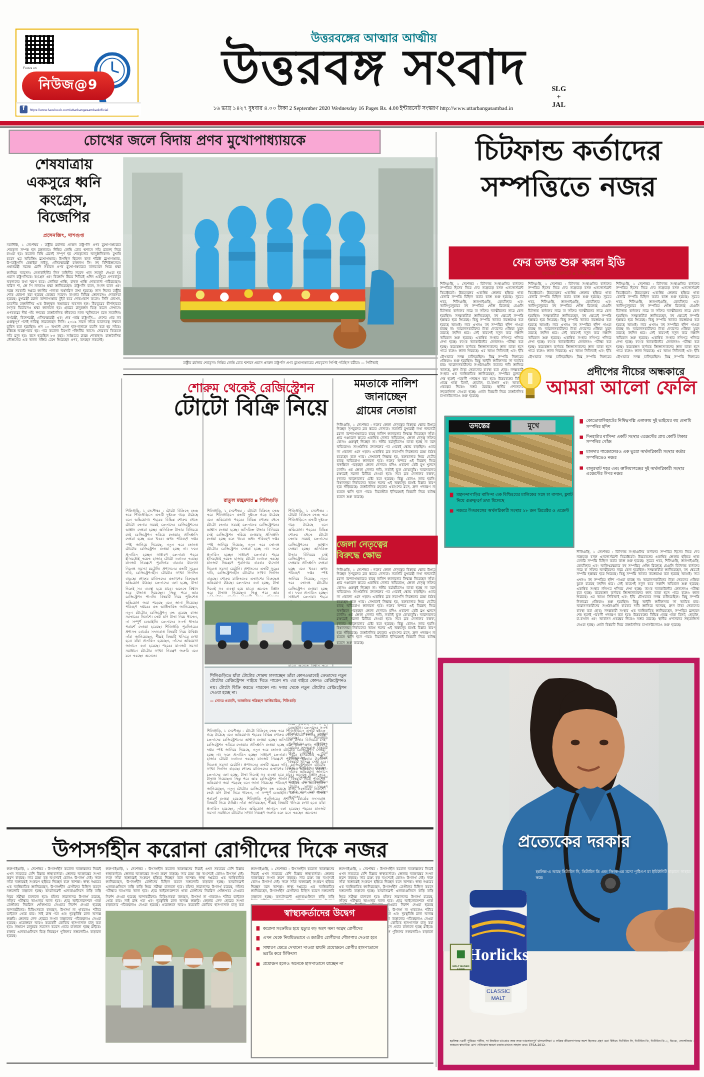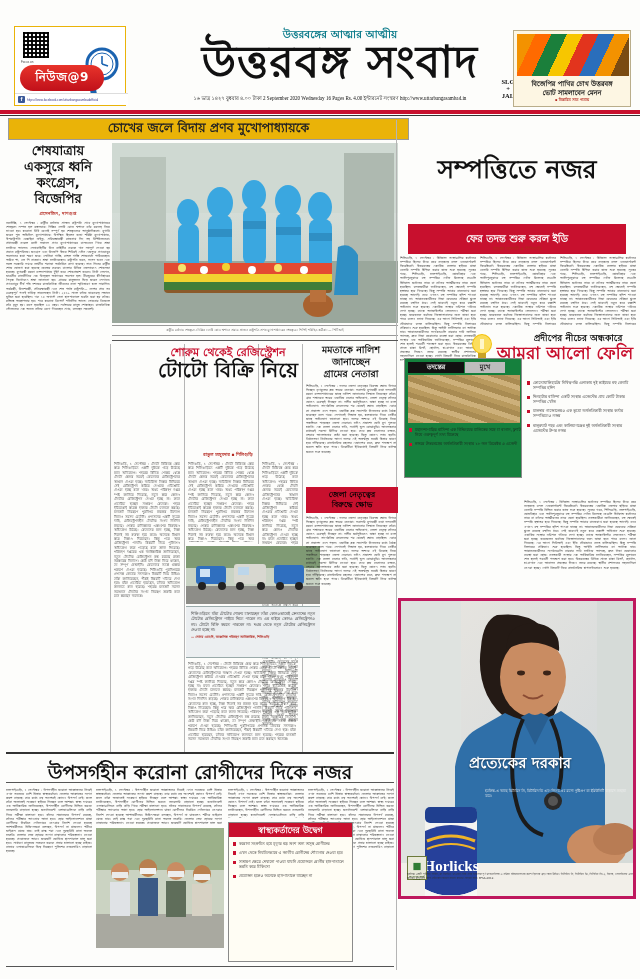--- a/index.html
+++ b/index.html
@@ -103,22 +103,22 @@
     font-size:6.6px;font-weight:bold;color:#111;}
   #adbox-top .l2{position:absolute;left:0;top:56px;width:100%;text-align:center;
     font-size:6.6px;font-weight:bold;color:#111;}
   #adbox-top .l3{position:absolute;left:0;top:66px;width:100%;text-align:center;
     font-size:3.6px;color:#b3261e;font-weight:bold;}
   #red-rule{left:0;top:110px;width:640px;height:4px;background:#c8102e;}
   #red-rule2{left:0;top:115px;width:640px;height:1px;background:#333;}
 
   
   #strip-left{
-    left:8px;top:118px;width:401px;height:22px;
-    border:1px solid #9a9a9a;background:#eab308;
+    left:8px;top:118px;width:338px;height:22px;
+    border:1px solid #9a9a9a;background:#f9a8d4;
     display:flex;align-items:center;justify-content:center;
   }
   #strip-left span{font-size:12.5px;font-weight:bold;color:#222;}
 
   
   #col1{left:6px;top:143px;width:104px;height:612px;}
   #col1 h2{
     margin:0;text-align:center;font-size:13px;line-height:16px;
     font-weight:bold;color:#111;
   }
@@ -152,22 +152,22 @@
     font-size:4.4px;font-weight:bold;color:#b3261e;
   }
 
   
   #c4-head{
     left:305px;top:344px;width:92px;text-align:center;
     font-size:9.5px;line-height:12px;font-weight:bold;color:#111;
   }
   #c4-box{
     left:306px;top:487px;width:92px;height:26px;
-    background:#c8102e;color:#000000;
-    display:flex;flex-direction:column;align-items:center;justify-content:center;
+    background:#c8102e;color:#bef264;
+    display:flex;flex-direction:column;align-items:flex-start;justify-content:center;
   }
   #c4-box div{font-size:7.6px;line-height:10px;font-weight:bold;}
 
   
   #totophoto{left:186px;top:546px;width:134px;height:58px;overflow:hidden;background:#9fb4a6;}
   #quotebox{
     left:186px;top:606px;width:134px;height:52px;
     background:#eceff1;border-top:1px solid #9aa;border-bottom:1px solid #9aa;
     padding:4px 5px;
   }
@@ -189,22 +189,22 @@
 
   
   #lamp-wrap{left:470px;top:330px;width:166px;height:46px;}
   #lamp-l1{position:absolute;left:38px;top:1px;width:140px;text-align:center;
     font-size:9px;font-weight:bold;color:#111;}
   #lamp-l2{position:absolute;left:24px;top:13px;width:142px;text-align:center;
     font-size:17px;font-weight:bold;color:#c8102e;line-height:20px;}
   #bulb{position:absolute;left:0;top:2px;width:24px;height:34px;}
 
   #invbox{
-    left:404px;top:358px;width:118px;height:120px;
-    border:1px solid #8a8a8a;background:#15803d;
+    left:404px;top:378px;width:118px;height:120px;
+    border:1px solid #8a8a8a;background:#14b8a6;
   }
   #invtag{
     position:absolute;left:3px;top:3px;width:56px;height:11px;background:#111;
     color:#fff;font-size:6.4px;font-weight:bold;
     display:flex;align-items:center;justify-content:center;
   }
   #invtag2{
     position:absolute;left:60px;top:3px;width:40px;height:11px;background:#bdbdbd;
     color:#222;font-size:6.4px;font-weight:bold;
     display:flex;align-items:center;justify-content:center;
@@ -222,22 +222,22 @@
   .bullets li:before{
     content:"";position:absolute;left:0;top:1.4px;width:3.2px;height:3.2px;
     background:#c8102e;
   }
   #invcol2{
     left:524px;top:378px;width:112px;height:120px;
   }
 
   
   #hl{
-    left:398px;top:598px;width:238px;height:301px;
-    border:3px solid #be185d;background:#f2efe9;overflow:hidden;
+    left:398px;top:598px;width:238px;height:375px;
+    border:5px solid #be185d;background:#f2efe9;overflow:hidden;
   }
   #hl-photo{position:absolute;left:0;top:0;width:238px;height:262px;overflow:hidden;}
   #hl-l1{position:absolute;left:0;top:150px;width:238px;text-align:center;
     font-size:15px;font-weight:bold;color:#fff;
     text-shadow:0 1px 2px rgba(0,0,0,.55);}
   #hl-l2{position:absolute;left:0;top:168px;width:238px;text-align:center;
     font-size:15px;font-weight:bold;color:#fff;
     text-shadow:0 1px 2px rgba(0,0,0,.55);}
   #hl-sub{position:absolute;left:84px;top:188px;width:148px;
     font-size:3.5px;line-height:4.6px;color:#f4f4f4;}
@@ -292,26 +292,20 @@
         <div id="fbicon">f</div>
         <div id="fburl">https://www.facebook.com/uttarbangasambadofficial</div>
       </div>
     </div>
 
     <div class="abs bn" id="tagline">উত্তরবঙ্গের আত্মার আত্মীয়</div>
     <div class="abs bn" id="papertitle">উত্তরবঙ্গ সংবাদ</div>
     <div class="abs" id="slgjal">SLG<br>+<br>JAL</div>
     <div class="abs bn" id="dateline">১৬ ভাদ্র ১৪২৭ বুধবার ৪.০০ টাকা  2 September 2020 Wednesday 16 Pages Rs. 4.00  ইন্টারনেট সংস্করণ http://www.uttarbangasambad.in</div>
 
-    <div class="abs" id="adbox-top">
-      <div class="pic"></div>
-      <div class="l1 bn">বিজেপির পাখির চোখ উত্তরবঙ্গ</div>
-      <div class="l2 bn">ভোট সামলাবেন মেনন</div>
-      <div class="l3 bn">▪ বিস্তারিত সাত পাতায়</div>
-    </div>
 
     <div class="abs" id="red-rule"></div>
     <div class="abs" id="red-rule2"></div>
   </div>
 
   <div class="abs" id="strip-left">
     <span class="bn">চোখের জলে বিদায় প্রণব মুখোপাধ্যায়কে</span>
   </div>
 
   <div class="abs" id="col1">
@@ -427,21 +421,21 @@
     <span>গ্রামের নেতারা</span>
   </div>
   <div class="abs coltext bn" style="left:306px;top:384px;width:90px;height:100px;">শিলিগুড়ি, ১ সেপ্টেম্বর : দলের জেলা নেতৃত্বের বিরুদ্ধে ক্ষোভ উগরে দিচ্ছেন তৃণমূলের ব্লক স্তরের নেতারা। সরাসরি মুখ্যমন্ত্রী তথা দলনেত্রী মমতা বন্দ্যোপাধ্যায়ের কাছে নালিশ জানানোর সিদ্ধান্ত নিয়েছেন তাঁরা। গ্রাম পঞ্চায়েত স্তরের একাধিক নেতার অভিযোগ, জেলা নেতৃত্ব তাঁদের কোনও গুরুত্বই দিচ্ছেন না। দলীয় কর্মসূচিতেও ডাকা হচ্ছে না বলে অভিযোগ। সাংগঠনিক রদবদলের পর থেকেই ক্ষোভ বাড়ছিল। এবার তা প্রকাশ্যে এসে পড়ল। একাধিক ব্লক সভাপতি নিজেদের মধ্যে বৈঠক করেছেন বলে খবর। সেখানেই সিদ্ধান্ত হয়, কলকাতায় গিয়ে নেত্রীর কাছে অভিযোগ জানানো হবে। দলের অন্দরে এই বিদ্রোহ নিয়ে অস্বস্তিতে পড়েছেন জেলা নেতারা। যদিও প্রকাশ্যে কেউ মুখ খুলতে চাননি। এক জেলা নেতার দাবি, সবটাই ভুল বোঝাবুঝি। আলোচনার মাধ্যমেই সমস্যা মিটিয়ে নেওয়া হবে। তবে ব্লক নেতাদের বক্তব্য, বহুবার আলোচনার চেষ্টা করা হয়েছে। কিন্তু কোনও লাভ হয়নি। বিধানসভা নির্বাচনের আগে দলের এই অন্তর্দ্বন্দ্ব যথেষ্ট চিন্তার কারণ হয়ে দাঁড়িয়েছে। রাজনৈতিক মহলের একাংশের মতে, দ্রুত পদক্ষেপ না করলে ক্ষতি হতে পারে। বিরোধীরা ইতিমধ্যেই বিষয়টি নিয়ে কটাক্ষ করতে শুরু করেছে।</div>
   <div class="abs" id="c4-box">
     <div class="bn">জেলা নেতৃত্বের</div>
     <div class="bn">বিরুদ্ধে ক্ষোভ</div>
   </div>
   <div class="abs coltext bn" style="left:306px;top:516px;width:90px;height:236px;">শিলিগুড়ি, ১ সেপ্টেম্বর : দলের জেলা নেতৃত্বের বিরুদ্ধে ক্ষোভ উগরে দিচ্ছেন তৃণমূলের ব্লক স্তরের নেতারা। সরাসরি মুখ্যমন্ত্রী তথা দলনেত্রী মমতা বন্দ্যোপাধ্যায়ের কাছে নালিশ জানানোর সিদ্ধান্ত নিয়েছেন তাঁরা। গ্রাম পঞ্চায়েত স্তরের একাধিক নেতার অভিযোগ, জেলা নেতৃত্ব তাঁদের কোনও গুরুত্বই দিচ্ছেন না। দলীয় কর্মসূচিতেও ডাকা হচ্ছে না বলে অভিযোগ। সাংগঠনিক রদবদলের পর থেকেই ক্ষোভ বাড়ছিল। এবার তা প্রকাশ্যে এসে পড়ল। একাধিক ব্লক সভাপতি নিজেদের মধ্যে বৈঠক করেছেন বলে খবর। সেখানেই সিদ্ধান্ত হয়, কলকাতায় গিয়ে নেত্রীর কাছে অভিযোগ জানানো হবে। দলের অন্দরে এই বিদ্রোহ নিয়ে অস্বস্তিতে পড়েছেন জেলা নেতারা। যদিও প্রকাশ্যে কেউ মুখ খুলতে চাননি। এক জেলা নেতার দাবি, সবটাই ভুল বোঝাবুঝি। আলোচনার মাধ্যমেই সমস্যা মিটিয়ে নেওয়া হবে। তবে ব্লক নেতাদের বক্তব্য, বহুবার আলোচনার চেষ্টা করা হয়েছে। কিন্তু কোনও লাভ হয়নি। বিধানসভা নির্বাচনের আগে দলের এই অন্তর্দ্বন্দ্ব যথেষ্ট চিন্তার কারণ হয়ে দাঁড়িয়েছে। রাজনৈতিক মহলের একাংশের মতে, দ্রুত পদক্ষেপ না করলে ক্ষতি হতে পারে। বিরোধীরা ইতিমধ্যেই বিষয়টি নিয়ে কটাক্ষ করতে শুরু করেছে।</div>
 
   <div class="abs bn" id="r-head">
-    <br>
+    <span>চিটফান্ড কর্তাদের</span><br>
     <span>সম্পত্তিতে নজর</span>
   </div>
   <div class="abs" id="r-redbar">
     <span class="bn">ফের তদন্ত শুরু করল ইডি</span>
   </div>
   <div class="abs bn" id="r-byline">শুভঙ্কর চক্রবর্তী ▪ শিলিগুড়ি</div>
   <div class="abs coltext bn" style="left:400px;top:256px;width:76px;height:340px;">শিলিগুড়ি, ১ সেপ্টেম্বর : চিটফান্ড সংস্থাগুলির কর্তাদের সম্পত্তির হিসেব নিয়ে ফের নড়েচড়ে বসল এনফোর্সমেন্ট ডিরেক্টরেট। উত্তরবঙ্গের একাধিক জেলায় ছড়িয়ে থাকা বেনামি সম্পত্তি চিহ্নিত করার কাজ শুরু হয়েছে। সূত্রের খবর, শিলিগুড়ি, জলপাইগুড়ি, কোচবিহার এবং আলিপুরদুয়ারে বহু সম্পত্তির খোঁজ মিলেছে যেগুলি চিটফান্ড কর্তাদের নামে বা তাঁদের আত্মীয়দের নামে কেনা হয়েছিল। তদন্তকারীরা জানিয়েছেন, বহু ক্ষেত্রেই সম্পত্তি হস্তান্তর হয়ে গিয়েছে। কিছু সম্পত্তি আবার বাজেয়াপ্ত করা হয়েছে আগেই। তবে এখনও বহু সম্পত্তির হদিশ পাওয়া যাচ্ছে না। আমানতকারীদের টাকা ফেরতের প্রক্রিয়া ঝুলে রয়েছে বহুদিন ধরে। সেই কারণেই নতুন করে তল্লাশি অভিযান শুরু হয়েছে। একাধিক সংস্থার নথিপত্র খতিয়ে দেখা হচ্ছে। ব্যাংক অ্যাকাউন্টের লেনদেনও পরীক্ষা করা হচ্ছে। কয়েকজন কর্তাকে জিজ্ঞাসাবাদের জন্য ডাকা হতে পারে বলেও জানা গিয়েছে। এর আগে সিবিআই এবং ইডি যৌথভাবে তদন্ত চালিয়েছিল। কিছু সম্পত্তি নিলামের প্রক্রিয়াও শুরু হয়েছিল। কিন্তু আইনি জটিলতায় তা আটকে যায়। আমানতকারীদের সংগঠনগুলি বারবার দাবি জানিয়ে আসছে, দ্রুত টাকা ফেরানোর ব্যবস্থা করা হোক। তদন্তকারী সংস্থার এক আধিকারিক জানিয়েছেন, সম্পত্তির মূল্যায়ন শেষ হলেই পরবর্তী পদক্ষেপ করা হবে। উত্তরবঙ্গের বিভিন্ন প্রান্তে থাকা রিসর্ট, হোটেল, চা-বাগান এবং আবাসন প্রকল্পের দিকেও নজর রয়েছে। স্থানীয় প্রশাসনের সহযোগিতা নেওয়া হচ্ছে। গোটা বিষয়টি নিয়ে রাজনৈতিক চাপানউতোরও শুরু হয়েছে।</div>
   <div class="abs coltext bn" style="left:480px;top:256px;width:76px;height:70px;">শিলিগুড়ি, ১ সেপ্টেম্বর : চিটফান্ড সংস্থাগুলির কর্তাদের সম্পত্তির হিসেব নিয়ে ফের নড়েচড়ে বসল এনফোর্সমেন্ট ডিরেক্টরেট। উত্তরবঙ্গের একাধিক জেলায় ছড়িয়ে থাকা বেনামি সম্পত্তি চিহ্নিত করার কাজ শুরু হয়েছে। সূত্রের খবর, শিলিগুড়ি, জলপাইগুড়ি, কোচবিহার এবং আলিপুরদুয়ারে বহু সম্পত্তির খোঁজ মিলেছে যেগুলি চিটফান্ড কর্তাদের নামে বা তাঁদের আত্মীয়দের নামে কেনা হয়েছিল। তদন্তকারীরা জানিয়েছেন, বহু ক্ষেত্রেই সম্পত্তি হস্তান্তর হয়ে গিয়েছে। কিছু সম্পত্তি আবার বাজেয়াপ্ত করা হয়েছে আগেই। তবে এখনও বহু সম্পত্তির হদিশ পাওয়া যাচ্ছে না। আমানতকারীদের টাকা ফেরতের প্রক্রিয়া ঝুলে রয়েছে বহুদিন ধরে। সেই কারণেই নতুন করে তল্লাশি অভিযান শুরু হয়েছে। একাধিক সংস্থার নথিপত্র খতিয়ে দেখা হচ্ছে। ব্যাংক অ্যাকাউন্টের লেনদেনও পরীক্ষা করা হচ্ছে। কয়েকজন কর্তাকে জিজ্ঞাসাবাদের জন্য ডাকা হতে পারে বলেও জানা গিয়েছে। এর আগে সিবিআই এবং ইডি যৌথভাবে তদন্ত চালিয়েছিল। কিছু সম্পত্তি নিলামের প্রক্রিয়াও শুরু হয়েছিল। কিন্তু আইনি জটিলতায় তা আটকে যায়। আমানতকারীদের সংগঠনগুলি বারবার দাবি জানিয়ে আসছে, দ্রুত টাকা ফেরানোর ব্যবস্থা করা হোক। তদন্তকারী সংস্থার এক আধিকারিক জানিয়েছেন, সম্পত্তির মূল্যায়ন শেষ হলেই পরবর্তী পদক্ষেপ করা হবে। উত্তরবঙ্গের বিভিন্ন প্রান্তে থাকা রিসর্ট, হোটেল, চা-বাগান এবং আবাসন প্রকল্পের দিকেও নজর রয়েছে। স্থানীয় প্রশাসনের সহযোগিতা নেওয়া হচ্ছে। গোটা বিষয়টি নিয়ে রাজনৈতিক চাপানউতোরও শুরু হয়েছে।</div>
   <div class="abs coltext bn" style="left:560px;top:256px;width:76px;height:70px;">শিলিগুড়ি, ১ সেপ্টেম্বর : চিটফান্ড সংস্থাগুলির কর্তাদের সম্পত্তির হিসেব নিয়ে ফের নড়েচড়ে বসল এনফোর্সমেন্ট ডিরেক্টরেট। উত্তরবঙ্গের একাধিক জেলায় ছড়িয়ে থাকা বেনামি সম্পত্তি চিহ্নিত করার কাজ শুরু হয়েছে। সূত্রের খবর, শিলিগুড়ি, জলপাইগুড়ি, কোচবিহার এবং আলিপুরদুয়ারে বহু সম্পত্তির খোঁজ মিলেছে যেগুলি চিটফান্ড কর্তাদের নামে বা তাঁদের আত্মীয়দের নামে কেনা হয়েছিল। তদন্তকারীরা জানিয়েছেন, বহু ক্ষেত্রেই সম্পত্তি হস্তান্তর হয়ে গিয়েছে। কিছু সম্পত্তি আবার বাজেয়াপ্ত করা হয়েছে আগেই। তবে এখনও বহু সম্পত্তির হদিশ পাওয়া যাচ্ছে না। আমানতকারীদের টাকা ফেরতের প্রক্রিয়া ঝুলে রয়েছে বহুদিন ধরে। সেই কারণেই নতুন করে তল্লাশি অভিযান শুরু হয়েছে। একাধিক সংস্থার নথিপত্র খতিয়ে দেখা হচ্ছে। ব্যাংক অ্যাকাউন্টের লেনদেনও পরীক্ষা করা হচ্ছে। কয়েকজন কর্তাকে জিজ্ঞাসাবাদের জন্য ডাকা হতে পারে বলেও জানা গিয়েছে। এর আগে সিবিআই এবং ইডি যৌথভাবে তদন্ত চালিয়েছিল। কিছু সম্পত্তি নিলামের প্রক্রিয়াও শুরু হয়েছিল। কিন্তু আইনি জটিলতায় তা আটকে যায়। আমানতকারীদের সংগঠনগুলি বারবার দাবি জানিয়ে আসছে, দ্রুত টাকা ফেরানোর ব্যবস্থা করা হোক। তদন্তকারী সংস্থার এক আধিকারিক জানিয়েছেন, সম্পত্তির মূল্যায়ন শেষ হলেই পরবর্তী পদক্ষেপ করা হবে। উত্তরবঙ্গের বিভিন্ন প্রান্তে থাকা রিসর্ট, হোটেল, চা-বাগান এবং আবাসন প্রকল্পের দিকেও নজর রয়েছে। স্থানীয় প্রশাসনের সহযোগিতা নেওয়া হচ্ছে। গোটা বিষয়টি নিয়ে রাজনৈতিক চাপানউতোরও শুরু হয়েছে।</div>
   <div class="abs coltext bn" style="left:524px;top:500px;width:112px;height:92px;">শিলিগুড়ি, ১ সেপ্টেম্বর : চিটফান্ড সংস্থাগুলির কর্তাদের সম্পত্তির হিসেব নিয়ে ফের নড়েচড়ে বসল এনফোর্সমেন্ট ডিরেক্টরেট। উত্তরবঙ্গের একাধিক জেলায় ছড়িয়ে থাকা বেনামি সম্পত্তি চিহ্নিত করার কাজ শুরু হয়েছে। সূত্রের খবর, শিলিগুড়ি, জলপাইগুড়ি, কোচবিহার এবং আলিপুরদুয়ারে বহু সম্পত্তির খোঁজ মিলেছে যেগুলি চিটফান্ড কর্তাদের নামে বা তাঁদের আত্মীয়দের নামে কেনা হয়েছিল। তদন্তকারীরা জানিয়েছেন, বহু ক্ষেত্রেই সম্পত্তি হস্তান্তর হয়ে গিয়েছে। কিছু সম্পত্তি আবার বাজেয়াপ্ত করা হয়েছে আগেই। তবে এখনও বহু সম্পত্তির হদিশ পাওয়া যাচ্ছে না। আমানতকারীদের টাকা ফেরতের প্রক্রিয়া ঝুলে রয়েছে বহুদিন ধরে। সেই কারণেই নতুন করে তল্লাশি অভিযান শুরু হয়েছে। একাধিক সংস্থার নথিপত্র খতিয়ে দেখা হচ্ছে। ব্যাংক অ্যাকাউন্টের লেনদেনও পরীক্ষা করা হচ্ছে। কয়েকজন কর্তাকে জিজ্ঞাসাবাদের জন্য ডাকা হতে পারে বলেও জানা গিয়েছে। এর আগে সিবিআই এবং ইডি যৌথভাবে তদন্ত চালিয়েছিল। কিছু সম্পত্তি নিলামের প্রক্রিয়াও শুরু হয়েছিল। কিন্তু আইনি জটিলতায় তা আটকে যায়। আমানতকারীদের সংগঠনগুলি বারবার দাবি জানিয়ে আসছে, দ্রুত টাকা ফেরানোর ব্যবস্থা করা হোক। তদন্তকারী সংস্থার এক আধিকারিক জানিয়েছেন, সম্পত্তির মূল্যায়ন শেষ হলেই পরবর্তী পদক্ষেপ করা হবে। উত্তরবঙ্গের বিভিন্ন প্রান্তে থাকা রিসর্ট, হোটেল, চা-বাগান এবং আবাসন প্রকল্পের দিকেও নজর রয়েছে। স্থানীয় প্রশাসনের সহযোগিতা নেওয়া হচ্ছে। গোটা বিষয়টি নিয়ে রাজনৈতিক চাপানউতোরও শুরু হয়েছে।</div>

